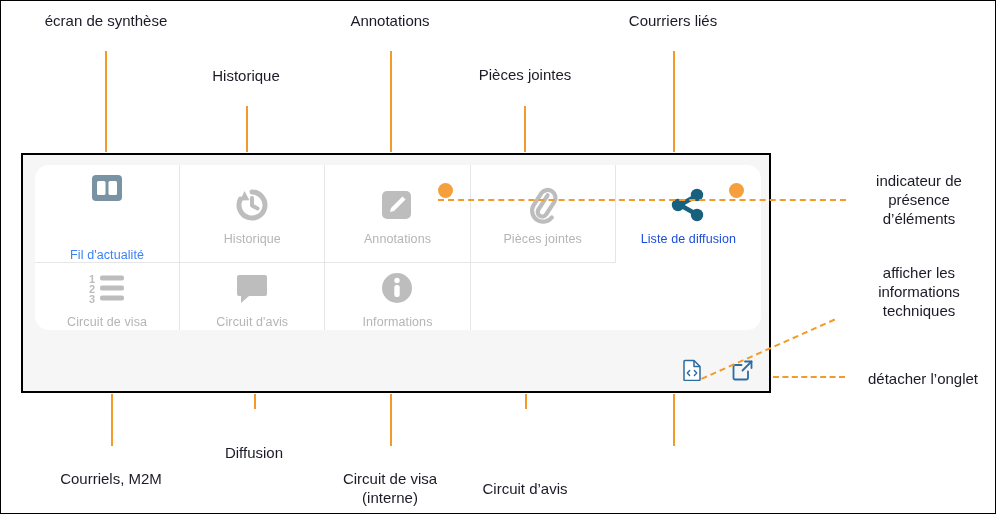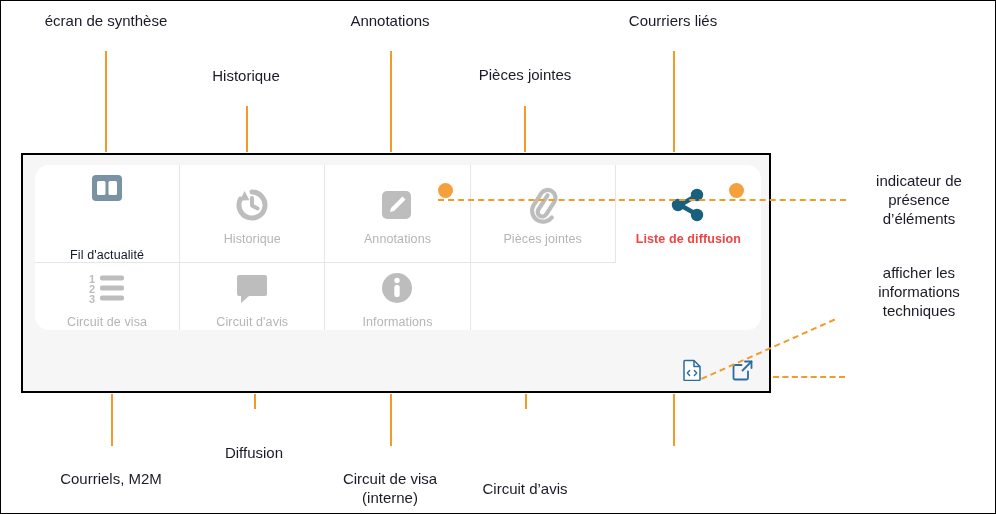--- a/index.html
+++ b/index.html
@@ -97,25 +97,25 @@
     justify-content: center;
     margin-bottom: 4px;
   }
   .tab-label {
     font-size: 12.5px;
     color: #b5b5b5;
     letter-spacing: 0.1px;
     white-space: nowrap;
   }
   .tab-cell.active-blue .tab-label {
-    color: #ef4444;
-    font-weight: bold;
+    color: #1d4ed8;
+    font-weight: normal;
   }
   .tab-cell.active-slate .tab-label {
-    color: #0f172a;
+    color: #3b82f6;
     margin-top: 33px;
   }
   .badge-dot {
     position: absolute;
     width: 15px;
     height: 15px;
     border-radius: 50%;
     background: #f5a03c;
     top: 18px;
   }
@@ -274,20 +274,21 @@
   <div class="callout" style="left:848px; top:170px; width:140px;">indicateur de
 présence
 d’éléments</div>
 
   <div class="diagline" style="left:700px; top:377px; width:146px; transform: rotate(-24deg);"></div>
   <div class="callout" style="left:848px; top:262px; width:140px;">afficher les
 informations
 techniques</div>
 
   <div class="dashline" style="left:772px; top:375px; width:72px;"></div>
+  <div class="callout" style="left:848px; top:368px; width:148px;">détacher l’onglet</div>
 
   <div class="vline" style="left:110px; top:393px; height:52px;"></div>
   <div class="vline" style="left:253px; top:393px; height:15px;"></div>
   <div class="vline" style="left:389px; top:393px; height:52px;"></div>
   <div class="vline" style="left:524px; top:393px; height:15px;"></div>
   <div class="vline" style="left:672px; top:393px; height:52px;"></div>
 
   <div class="callout" style="left:20px; top:468px; width:180px;">Courriels, M2M</div>
   <div class="callout" style="left:163px; top:442px; width:180px;">Diffusion</div>
   <div class="callout" style="left:299px; top:468px; width:180px;">Circuit de visa

